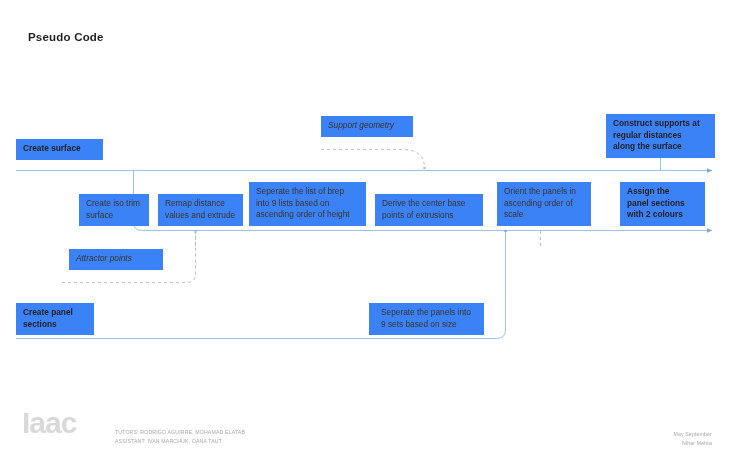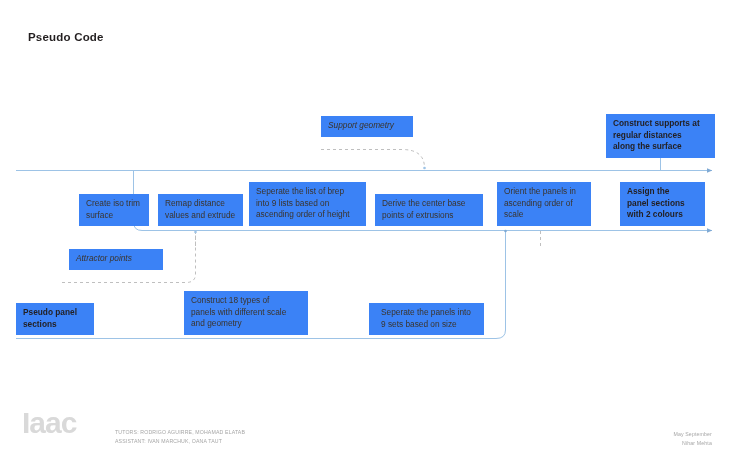--- a/index.html
+++ b/index.html
@@ -126,20 +126,21 @@
     <path d="M 16,338.5 L 496,338.5 Q 505.5,338.5 505.5,330 L 505.5,231" fill="none" stroke="#9dc3e6" stroke-width="1" marker-end="url(#dotEnd)"></path>
 
     <path d="M 195.5,231 L 195.5,247" fill="none" stroke="#bfbfbf" stroke-width="1" stroke-dasharray="3 3"></path>
     <path d="M 540.5,231 L 540.5,247" fill="none" stroke="#bfbfbf" stroke-width="1" stroke-dasharray="3 3"></path>
 
     <path d="M 321,149.5 L 402,149.5 Q 424.5,149.5 424.5,168" fill="none" stroke="#bfbfbf" stroke-width="1" stroke-dasharray="3 3" marker-end="url(#dotEndGray)"></path>
 
     <path d="M 62,282.5 L 186,282.5 Q 195.5,282.5 195.5,274 L 195.5,232" fill="none" stroke="#bfbfbf" stroke-width="1" stroke-dasharray="3 3" marker-end="url(#dotEndGray)"></path>
   </svg>
 
+  <div class="box bold" style="left:16px;  top:139px; width:87px;">Create surface</div>
 
   <div class="box italic" style="left:321px; top:116px; width:92px;">Support geometry</div>
 
   <div class="box bold" style="left:606px; top:114px; width:109px;">Construct supports at
 regular distances
 along the surface</div>
 
   <div class="box" style="left:79px;  top:194px; width:70px;">Create iso trim
 surface</div>
 
@@ -156,26 +157,23 @@
 
   <div class="box" style="left:375px; top:194px; width:108px;">Derive the center base
 points of extrusions</div>
 
   <div class="box bold" style="left:620px; top:182px; width:85px;">Assign the
 panel sections
 with 2 colours</div>
 
   <div class="box italic" style="left:69px;  top:249px; width:94px;">Attractor points</div>
 
-  <div class="box bold" style="left:16px;  top:303px; width:78px;">Pseudo panel
+  <div class="box bold" style="left:16px;  top:303px; width:78px;">Create panel
 sections</div>
 
-  <div class="box" style="left:184px; top:291px; width:124px;">Construct 18 types of
-panels with different scale
-and geometry</div>
 
   <div class="box" style="left:369px; top:303px; width:115px;padding-left:12px;">Seperate the panels into
 9 sets based on size</div>
 
   <div class="footer-logo"><span>I</span><span class="sup">aac</span></div>
 
   <div class="footer-credits">
     <div>TUTORS: RODRIGO AGUIRRE, MOHAMAD ELATAB</div>
     <div>ASSISTANT: IVAN MARCHUK, OANA TAUT</div>
   </div>

